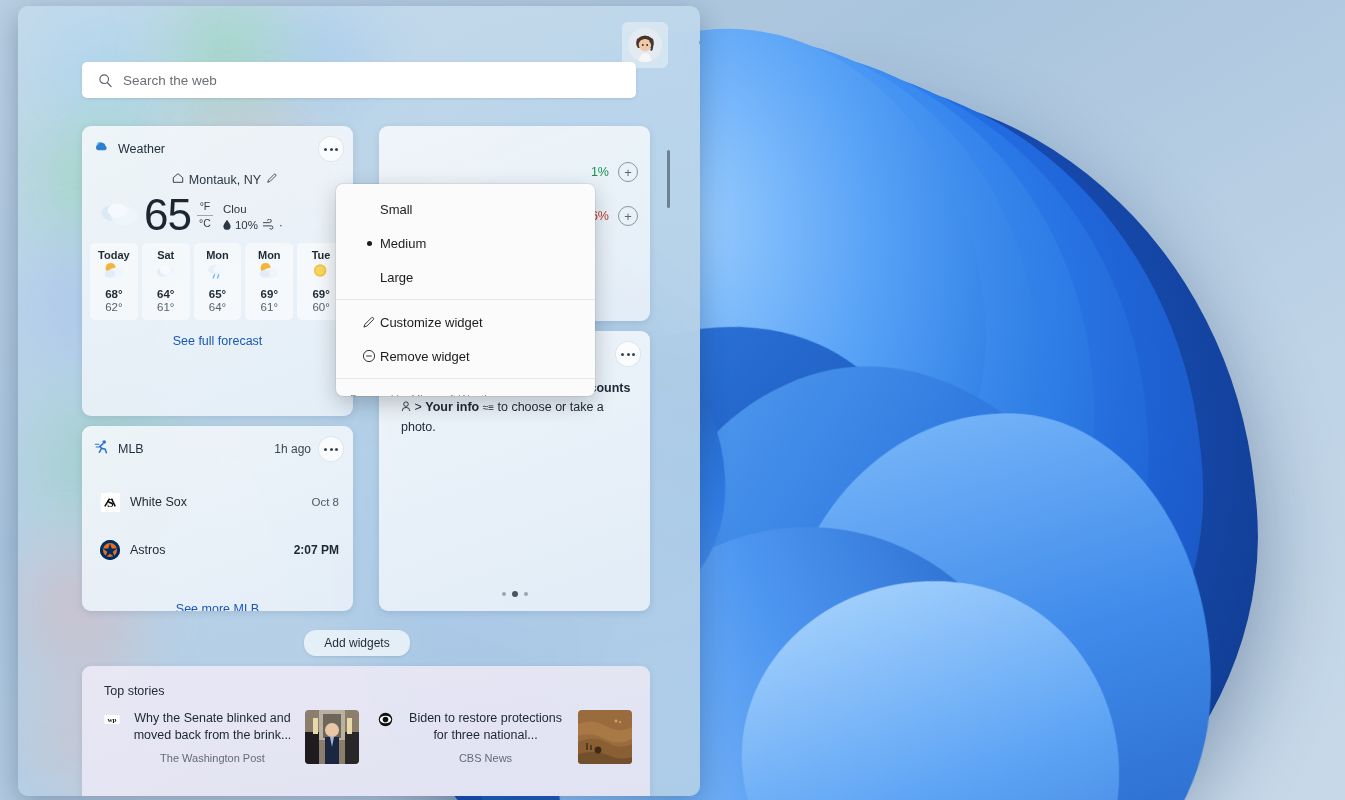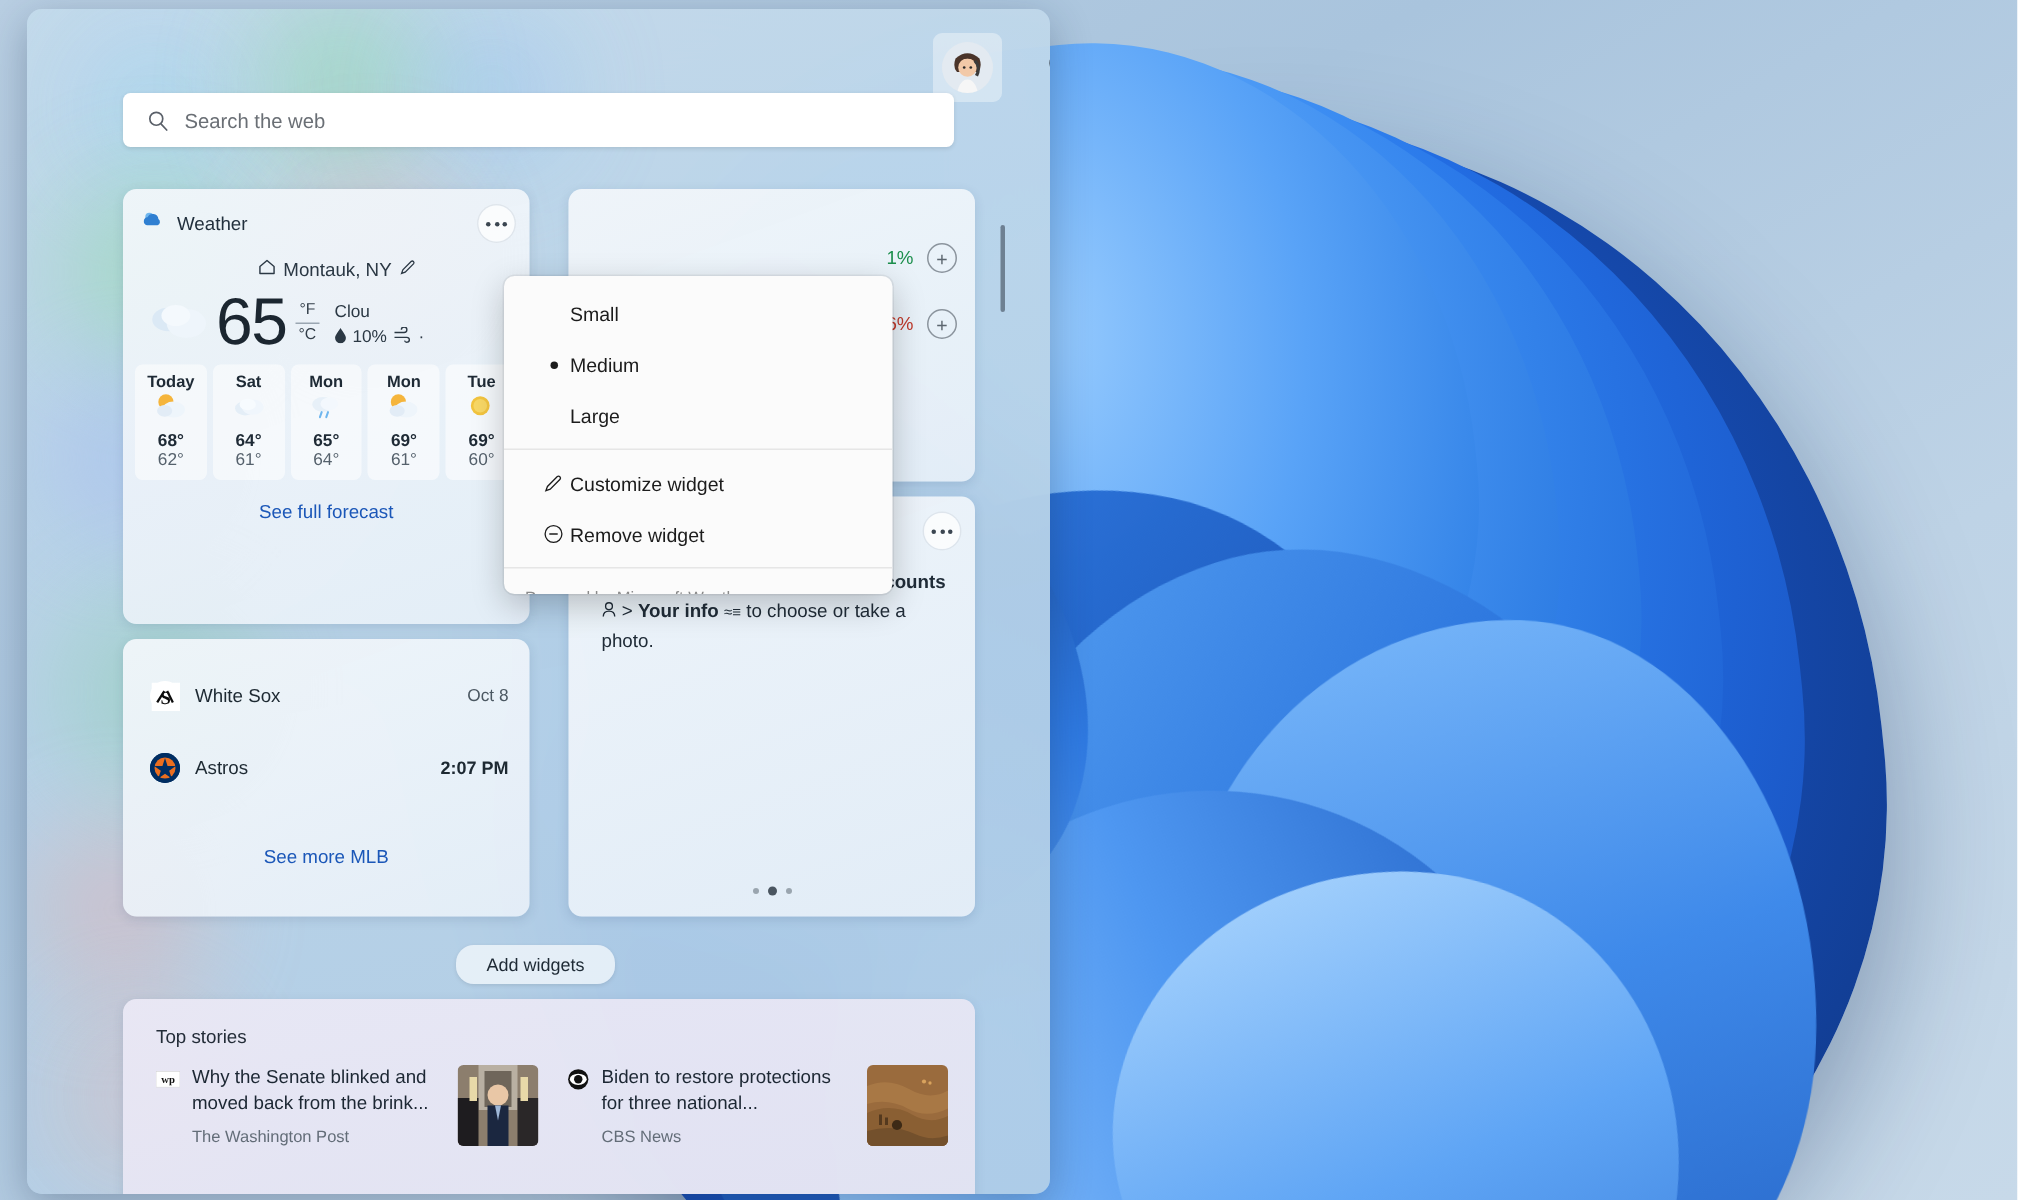--- a/index.html
+++ b/index.html
@@ -210,21 +210,21 @@
   #top-stories {
     position: absolute; left: 64px; top: 660px;
     width: 568px; height: 140px;
     border-radius: 9px 9px 0 0;
     background: linear-gradient(170deg, rgba(235,233,246,0.93), rgba(229,228,243,0.93));
     box-shadow: 0 2px 7px rgba(30,55,90,0.12);
     overflow: hidden;
   }
   #ts-title { font-size: 12.5px; color: #232c38; padding: 18px 0 0 22px; }
   #ts-row { display: flex; gap: 18px; padding: 12px 18px 0 22px; }
-  .story { display: flex; gap: 8px; width: 260px; }
+  .story { display: flex; gap: 8px; width: 260px; text-align: center; }
   .story-text { flex: 1; }
   .story-headline { font-size: 12.5px; color: #1c2733; line-height: 1.35; }
   .story-src { font-size: 11px; color: #636d78; margin-top: 8px; }
   .story-thumb {
     width: 54px; height: 54px; border-radius: 4px; flex-shrink: 0;
     align-self: flex-start; overflow: hidden; position: relative;
   }
   .pub-logo {
     width: 16px; height: 16px; flex-shrink: 0; margin-top: 1px;
     display: flex; align-items: center; justify-content: center;
@@ -507,20 +507,38 @@
           <span style="font-size:10px;color:#202c38;">≈≡</span><span> to choose or take a photo.</span>
         </div>
         <div id="tips-pager">
           <i></i>
           <i class="active"></i>
           <i></i>
         </div>
       </div>
 
       <div id="mlb-widget" class="widget">
+        <div class="w-head">
+          <span>
+            <svg width="16" height="16" viewBox="0 0 18 18">
+              <circle cx="11.5" cy="3.4" r="2" fill="#2f6fd0"></circle>
+              <path d="M10 5.5 L6.5 8.5 L8.5 10.5 L6 15" fill="none" stroke="#2f6fd0" stroke-width="1.7" stroke-linecap="round"></path>
+              <path d="M8.5 10.5 L12.5 11.5 L14 15.5" fill="none" stroke="#2f6fd0" stroke-width="1.7" stroke-linecap="round"></path>
+              <path d="M1.5 6 h4 M2.5 9 h3" stroke="#2f6fd0" stroke-width="1.2" stroke-linecap="round"></path>
+            </svg>
+          </span>
+          <span class="w-head-title">MLB</span>
+          <span class="w-head-spacer"></span>
+          <span class="w-ago">1h ago</span>
+          <span class="dots-btn">
+            <i class="dot"></i>
+              <i class="dot"></i>
+              <i class="dot"></i>
+          </span>
+        </div>
 
         <div style="margin-top:24px;">
           <div class="team-row">
             <span class="team-logo" style="background:#ffffff;">
               <svg width="19" height="19" viewBox="0 0 20 20">
                 <rect width="20" height="20" fill="#ffffff"></rect>
                 <text x="10" y="15" font-size="13" font-weight="bold" fill="#0d0d0d" text-anchor="middle" font-family="Liberation Serif, serif">S</text>
                 <path d="M4 14 l5 -8 M11 6 l4 8" stroke="#0d0d0d" stroke-width="1.6"></path>
               </svg>
             </span>

